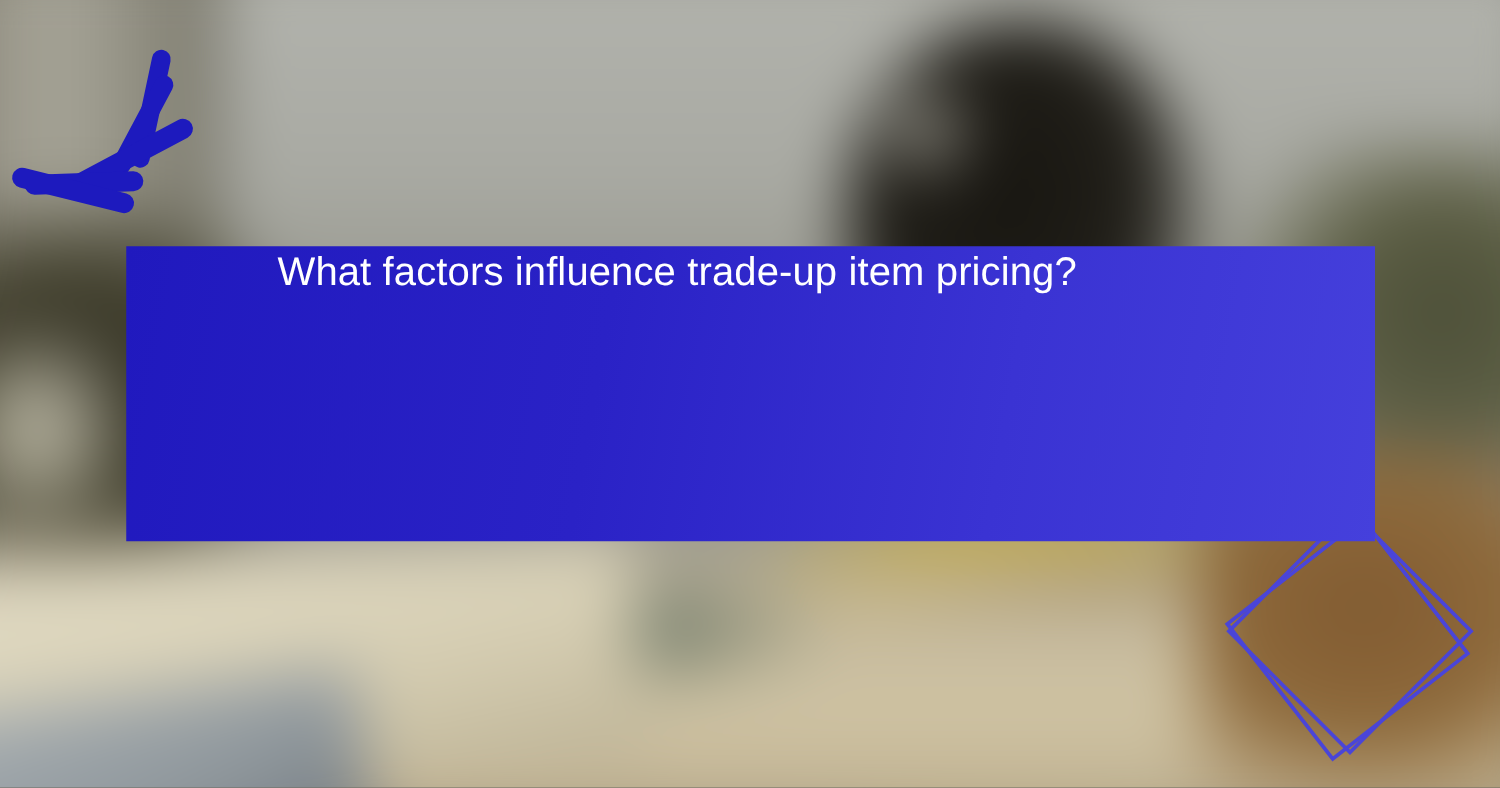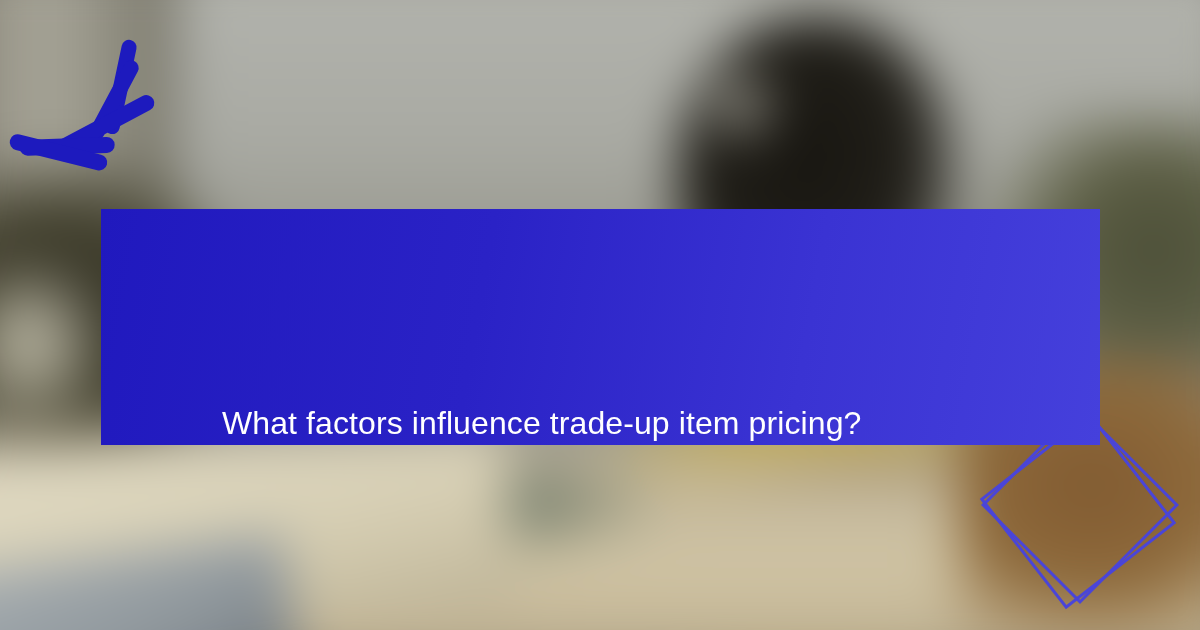--- a/index.html
+++ b/index.html
@@ -150,22 +150,21 @@
 
   
   .banner {
     position:absolute;
     left:101px;
     top:197px;
     width:999px;
     height:236px;
     background:linear-gradient(100deg,#2019be 0%, #2a22c6 38%, #3a33d3 70%, #4540dc 100%);
     display:flex;
-    align-items:flex-end;
-    margin-top:12px;
+    align-items:flex-start;
   }
   .banner-text {
     color:#ffffff;
     font-family:"Liberation Sans", sans-serif;
     font-size:32px;
     font-weight:400;
     letter-spacing:0.1px;
     line-height:1.3;
     padding-left:121px;
     padding-right:40px;

